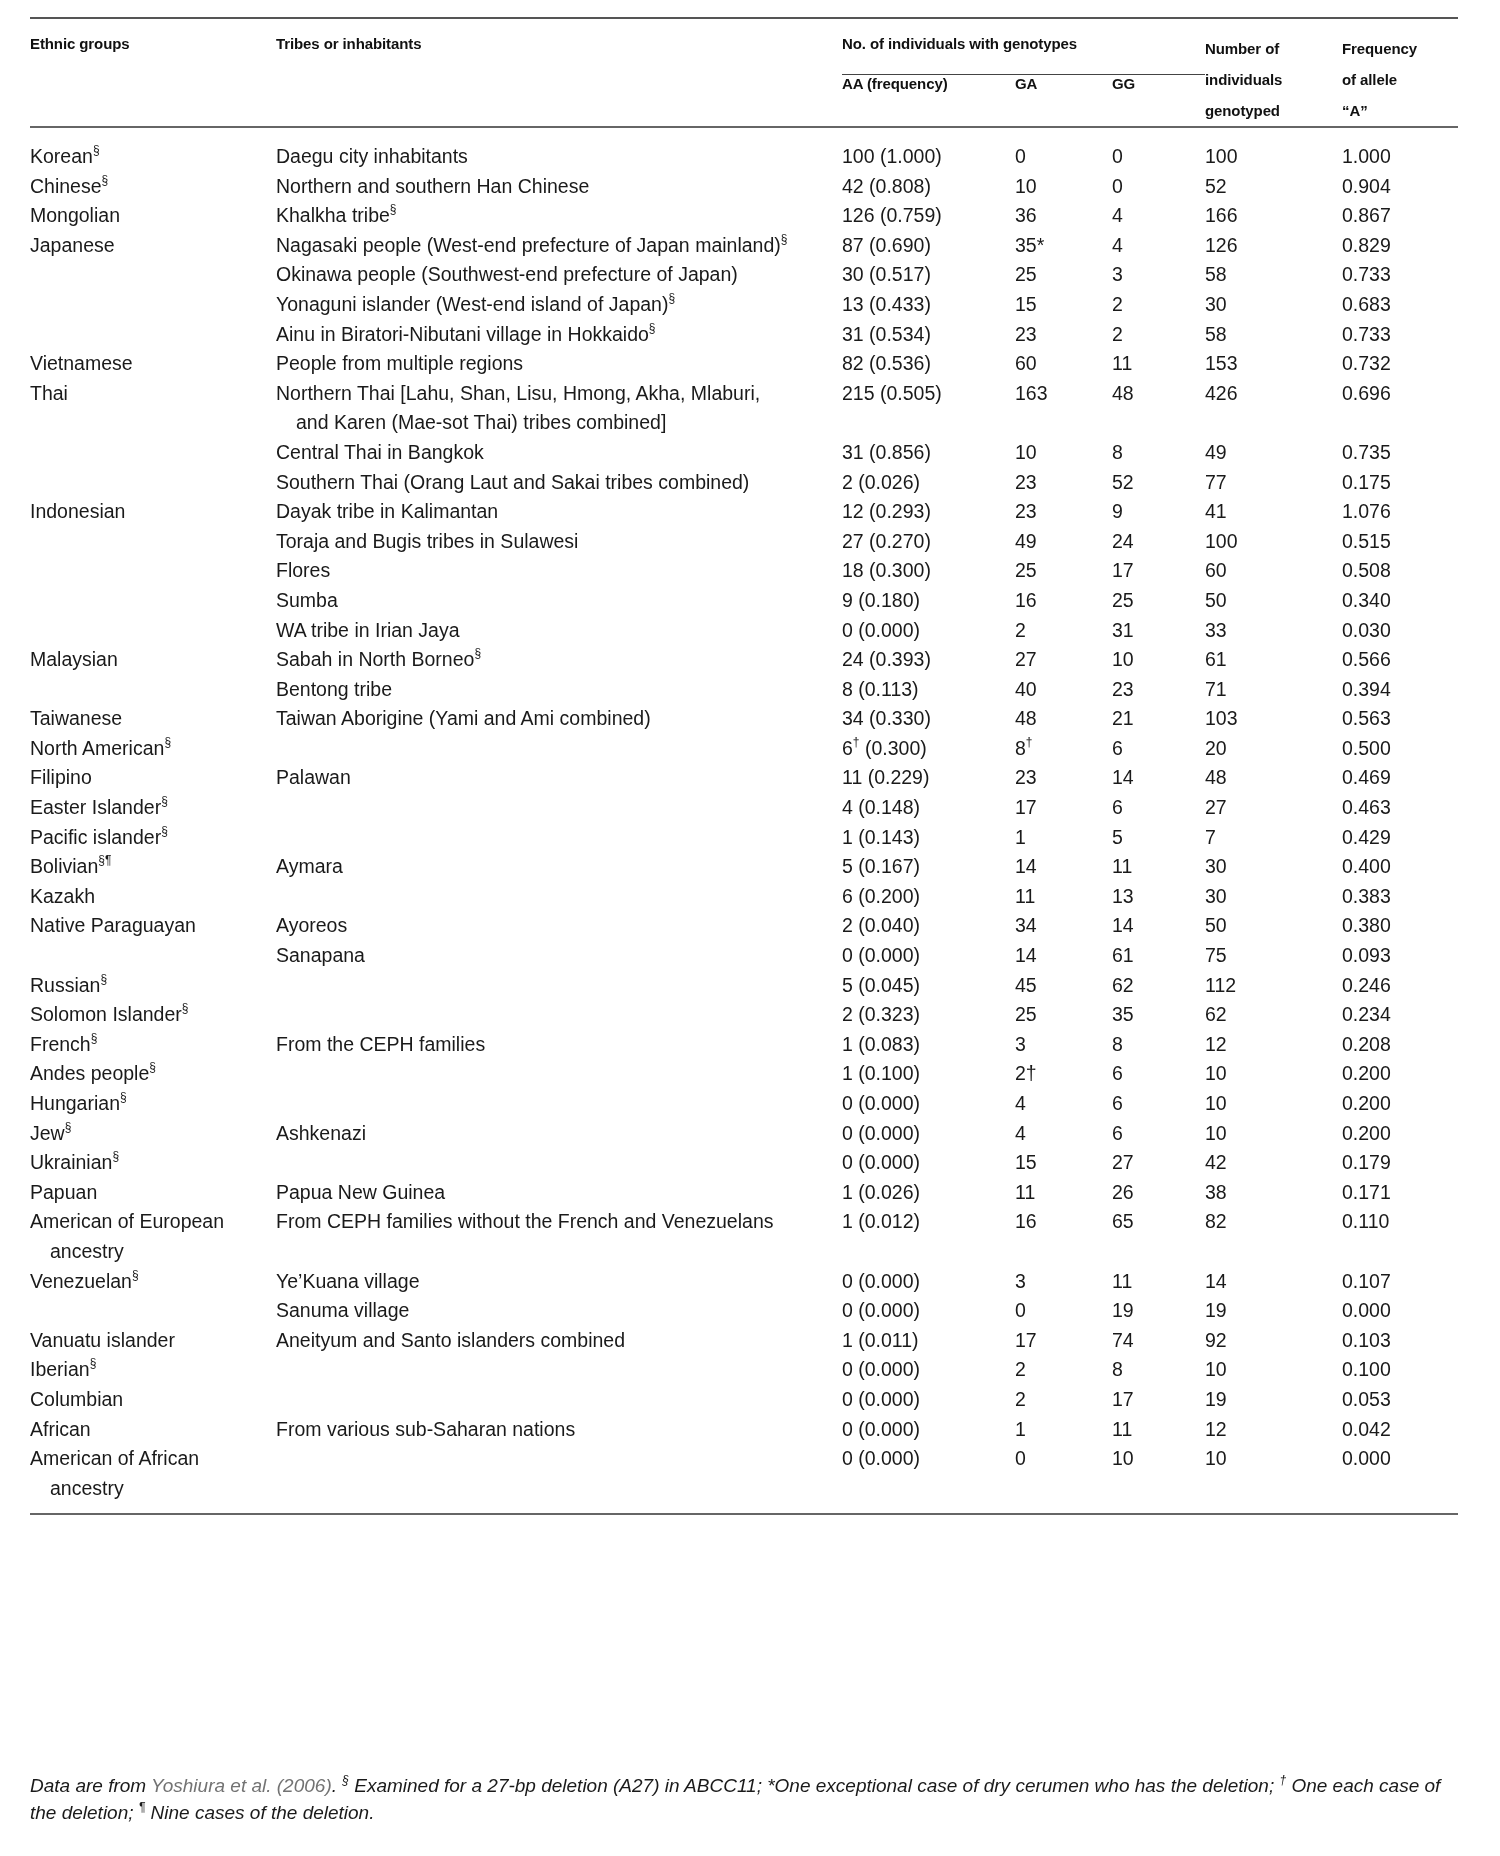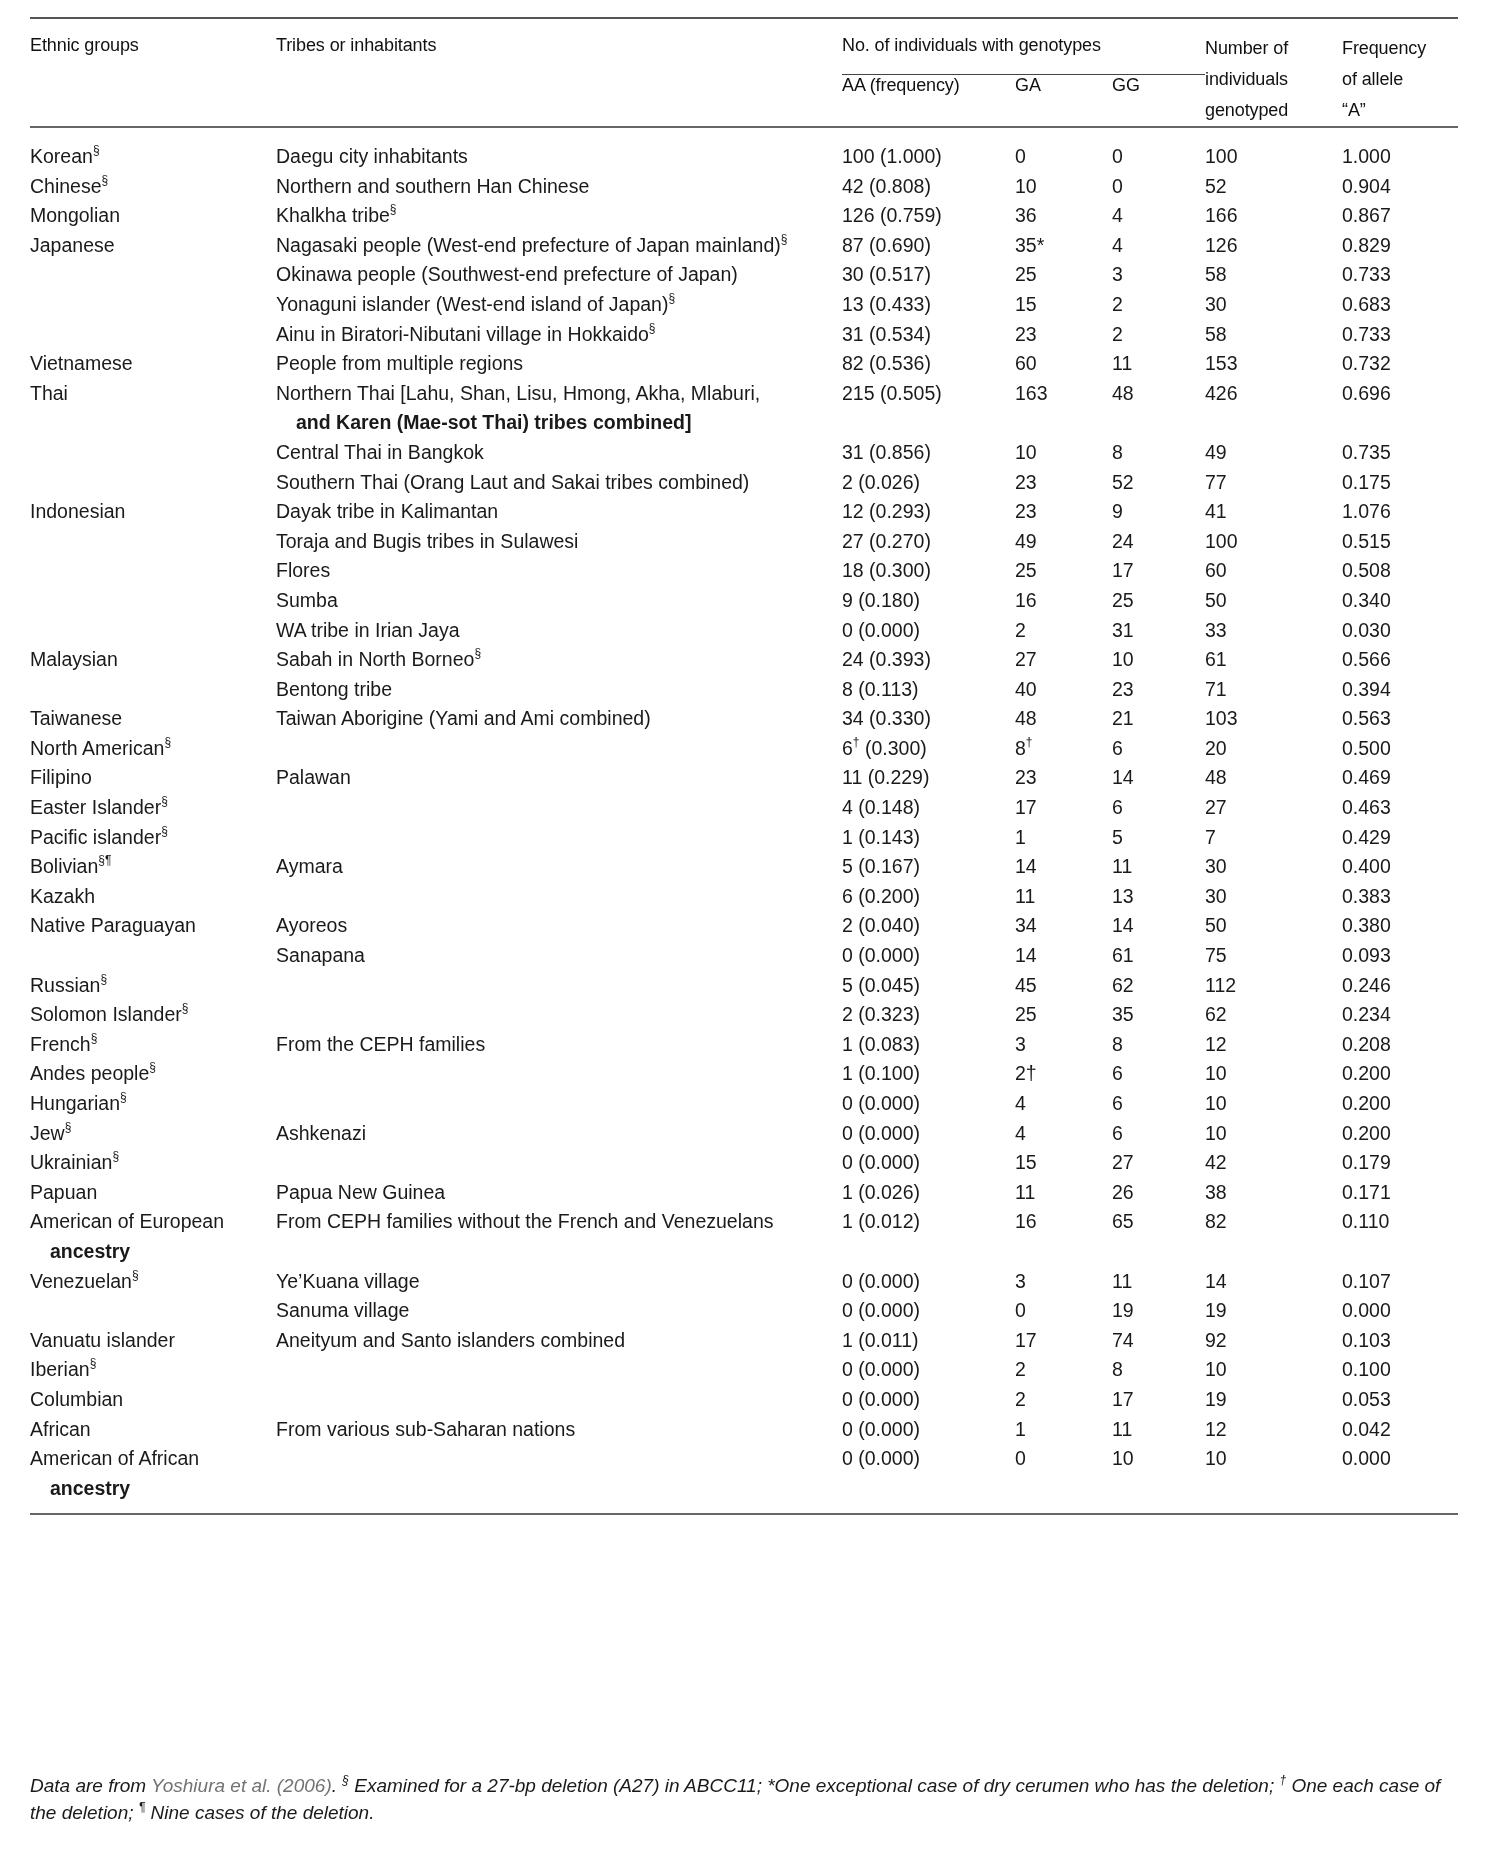--- a/index.html
+++ b/index.html
@@ -6,37 +6,37 @@
   body {
     width: 1500px; height: 1856px; position: relative; overflow: hidden;
     font-family: "Liberation Sans", sans-serif; color: #1a1a1a;
   }
   .wrap { position: absolute; left: 30px; top: 17px; width: 1428px; }
   table { border-collapse: collapse; width: 1428px; table-layout: fixed; font-size: 19.5px; }
   col.c1 { width: 246px; } col.c2 { width: 566px; } col.c3 { width: 173px; }
   col.c4 { width: 97px; } col.c5 { width: 93px; } col.c6 { width: 137px; } col.c7 { width: 116px; }
   thead tr.top th { border-top: 2px solid #555; }
   th {
-    text-align: left; font-weight: normal; vertical-align: top; padding: 0; font-size: 18px;
+    text-align: left; font-weight: bold; vertical-align: top; padding: 0; font-size: 15px;
     letter-spacing: -0.1px; color: #111;
   }
   thead tr.r1 th { padding-top: 16px; height: 30px; }
   thead tr.r2 th { padding-bottom: 10px; height: 32px; }
   th.genohdr { border-bottom: 1.5px solid #444; padding-right: 2px; white-space: nowrap; }
   th.multi { line-height: 31px; padding-top: 14px !important; }
   thead tr.r2 th { border-bottom: 2px solid #666; }
   th.rspan { border-bottom: 2px solid #666; }
   td {
     padding: 0; vertical-align: top; line-height: 29.6px; font-weight: normal;
     white-space: nowrap; color: #1a1a1a;
   }
   tbody tr:first-child td { padding-top: 14px; }
   tbody tr:last-child td { padding-bottom: 10px; border-bottom: 2px solid #666; }
   td.c-ethnic, td.c-tribe { white-space: normal; }
-  .wrapline { display: block; padding-left: 20px; font-weight: bold; }
+  .wrapline { display: block; padding-left: 20px; }
   sup { font-size: 12px; vertical-align: 9px; line-height: 0; }
   .footnote {
     position: absolute; left: 30px; top: 1772px; width: 1440px;
     font-style: italic; font-size: 19px; line-height: 27px; color: #1a1a1a;
   }
   .footnote .ref { color: #737373; }
   .footnote sup { font-size: 12px; vertical-align: 8px; }
 </style>
 </head>
 <body>

